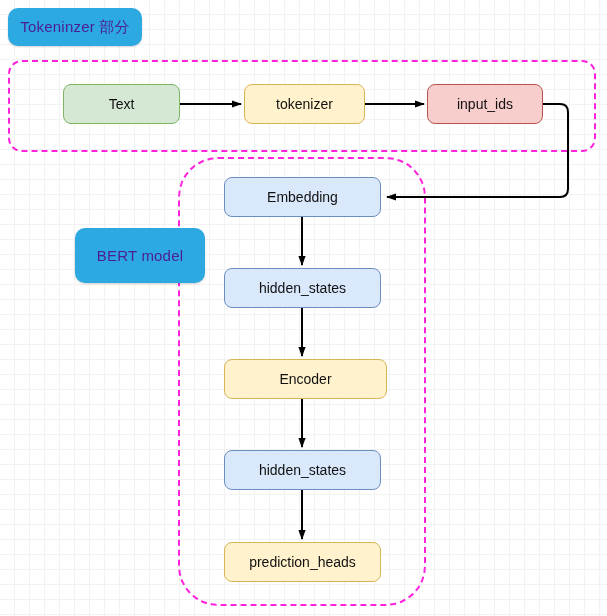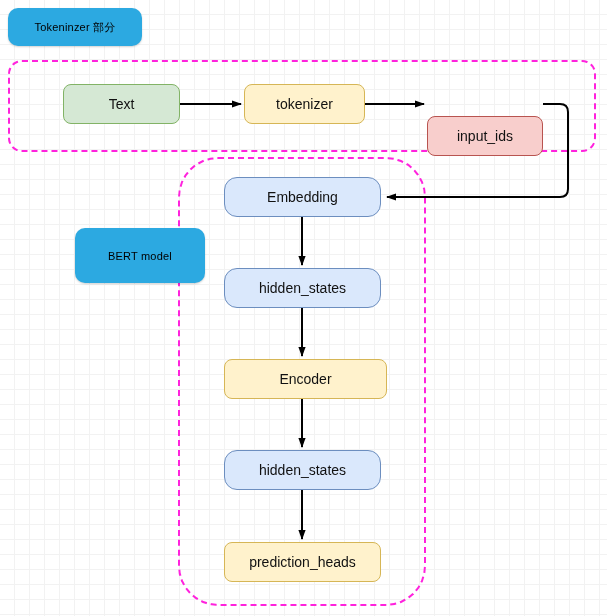--- a/index.html
+++ b/index.html
@@ -46,26 +46,26 @@
     top: 157px;
     width: 248px;
     height: 449px;
     border-radius: 40px;
   }
 
   
   .chip {
     position: absolute;
     background: #2CA9E1;
-    color: #000000;
+    color: #4c1d95;
     border-radius: 10px;
     display: flex;
     align-items: center;
     justify-content: center;
-    font-size: 11px;
+    font-size: 15px;
     letter-spacing: 0.2px;
     box-shadow: 0 1px 2px rgba(0,0,0,0.18);
     box-sizing: border-box;
     white-space: nowrap;
   }
   #chip-tokenizer {
     left: 8px;
     top: 8px;
     width: 134px;
     height: 38px;
@@ -86,22 +86,22 @@
     border-style: solid;
     display: flex;
     align-items: center;
     justify-content: center;
     font-size: 14px;
     color: #111111;
     white-space: nowrap;
   }
   .node-green  { background: #d5e8d4; border-color: #82b366; }
   .node-yellow { background: #fff2cc; border-color: #d6b656; }
-  .node-red    { background: #f8cecc; border-color: #b85450; margin-top: 32px; }
-  .node-blue   { background: #dae8fc; border-color: #6c8ebf; border-radius: 13px; }
+  .node-red    { background: #f8cecc; border-color: #b85450; }
+  .node-blue   { background: #dae8fc; border-color: #6c8ebf; }
 
   #node-text          { left: 63px;  top: 84px;  width: 117px; height: 40px; }
   #node-tokenizer     { left: 244px; top: 84px;  width: 121px; height: 40px; }
   #node-input-ids     { left: 427px; top: 84px;  width: 116px; height: 40px; }
   #node-embedding     { left: 224px; top: 177px; width: 157px; height: 40px; }
   #node-hidden-1      { left: 224px; top: 268px; width: 157px; height: 40px; }
   #node-encoder       { left: 224px; top: 359px; width: 163px; height: 40px; }
   #node-hidden-2      { left: 224px; top: 450px; width: 157px; height: 40px; }
   #node-prediction    { left: 224px; top: 542px; width: 157px; height: 40px; }
 

